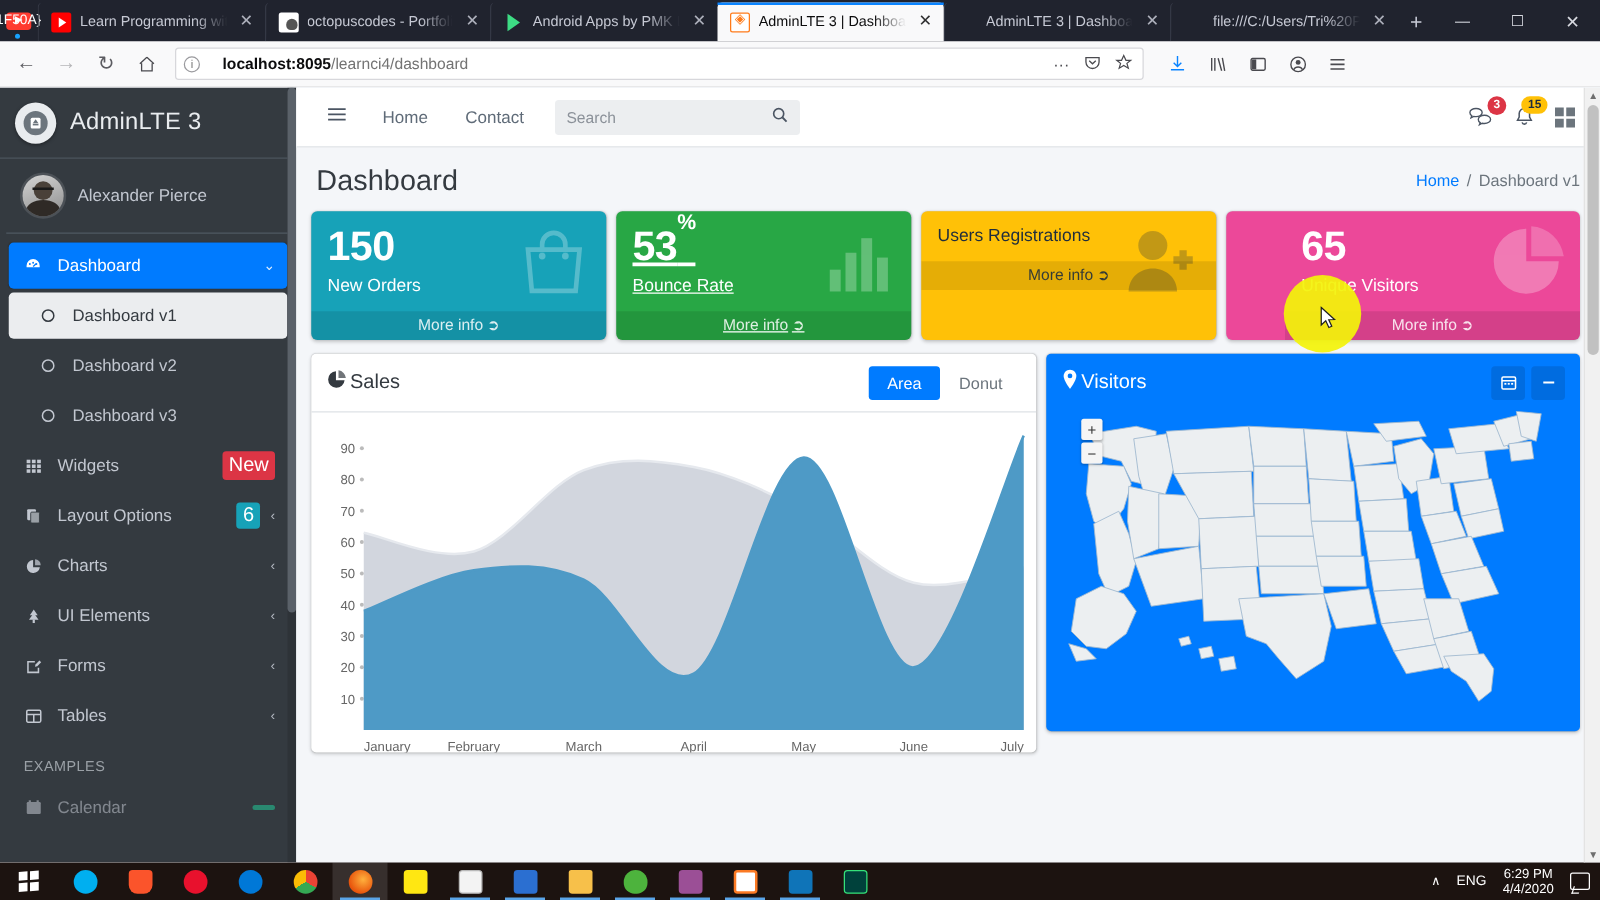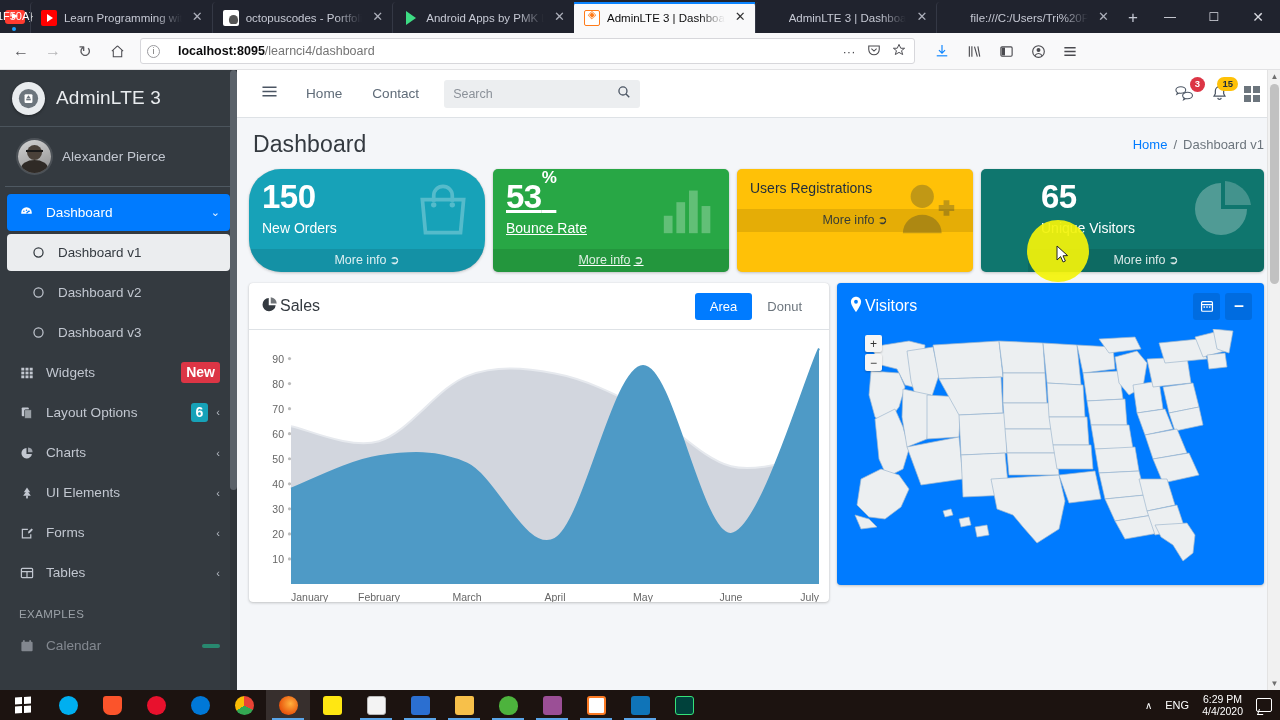--- a/index.html
+++ b/index.html
@@ -158,21 +158,21 @@
   .nav-item.active { background: #007bff; color: #fff; box-shadow: 0 0 1px rgba(0,0,0,.2); }
   .nav-item.sub { padding-left: 22px; font-size: 13.4px; }
   .nav-item.sub.active-light {
     background: #ebedef; color: #343a40; font-weight: 400;
   }
   .nav-ico { width: 19px; text-align: center; font-size: 14px; flex: 0 0 19px; display:flex;align-items:center;justify-content:center;}
   .nav-label { flex: 1; white-space: nowrap; }
   .nav-right { display: flex; align-items: center; gap: 8px; }
   .chev { font-size: 11px; opacity: .9; }
   .badge {
-    font-size: 14px; font-weight: 700; padding: 2px 5px; border-radius: 11px;
+    font-size: 16px; font-weight: 400; padding: 2px 5px; border-radius: 11px;
     color: #fff; line-height: 1.1;
   }
   .badge.danger { background: #dc3545; border-radius: 3px; padding: 2.5px 5px; }
   .badge.info { background: #17a2b8; border-radius: 3px; padding: 2px 5px; }
   .badge.teal { background: #20c997; border-radius: 3px; padding: 2px 6px; min-width:18px; }
   .nav-header {
     font-size: 11.5px; color: #9aa0a6; letter-spacing: .4px; padding: 14px 12px 7px 12px;
     text-transform: uppercase;
   }
   .sb-scroll {
@@ -233,25 +233,25 @@
   .smallbox h3 sup { font-size: 17px; font-weight: 700; top: -13px; position: relative; }
   .smallbox p { font-size: 14px; font-weight: 400; }
   .smallbox .sb-ico {
     position: absolute; right: 9px; top: 8px; z-index: 1; opacity: .27;
   }
   .smallbox .sb-footer {
     display: block; text-align: center; padding: 4px 0 5px; font-size: 12.5px;
     color: rgba(255,255,255,.85); position: relative; z-index: 2;
   }
   .sb-footer .arrow { font-size: 12px; margin-left: 3px; }
-  .bg-info { background: #17a2b8; border-radius: 32px; } .bg-info .sb-footer { background: rgba(0,0,0,.10); }
+  .bg-info { background: #17a2b8; } .bg-info .sb-footer { background: rgba(0,0,0,.10); }
   .bg-success { background: #28a745; text-decoration: underline; } .bg-success .sb-footer { background: rgba(0,0,0,.10); }
   .bg-warning { background: #ffc107; color: #1f2d3d; }
   .bg-warning .sb-footer { background: rgba(0,0,0,.10); color: rgba(31,45,61,.9); }
-  .bg-danger { background: #0f766e; padding-left: 47px; } .bg-danger .sb-footer { background: rgba(0,0,0,.10); }
+  .bg-danger { background: #ec4899; padding-left: 47px; } .bg-danger .sb-footer { background: rgba(0,0,0,.10); }
 
   
   .row-cards { display: flex; gap: 8px; padding: 11px 16px 0 12px; align-items: flex-start; }
   .card {
     background: #fff; border-radius: 4px; box-shadow: 0 0 1px rgba(0,0,0,.125), 0 1px 3px rgba(0,0,0,.2);
     overflow: hidden;
   }
   .card-sales { flex: 0 0 580px; }
   .card-header {
     height: 47px; display: flex; align-items: center; padding: 0 12px;

